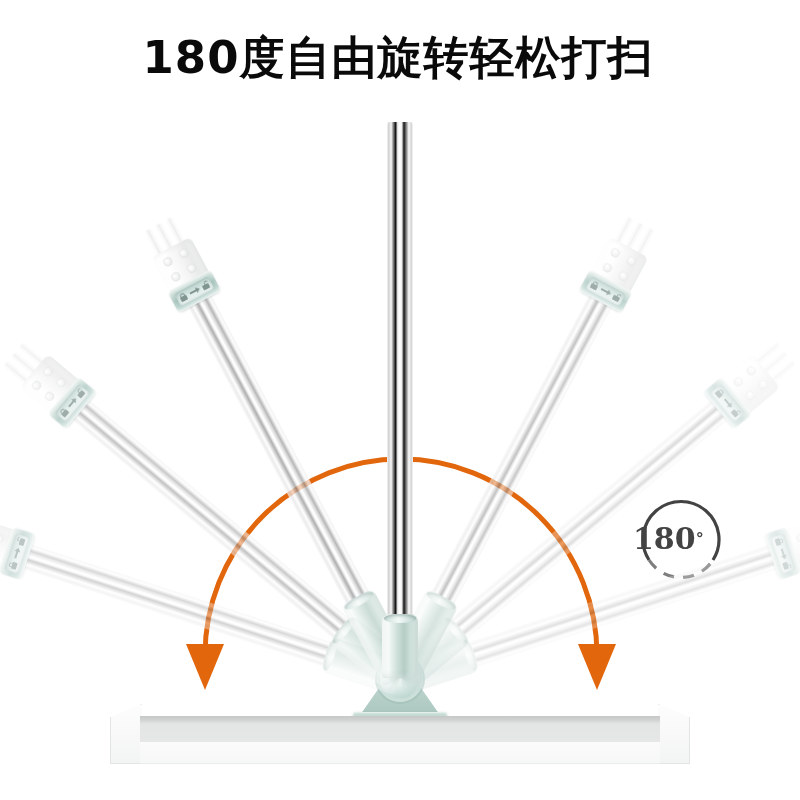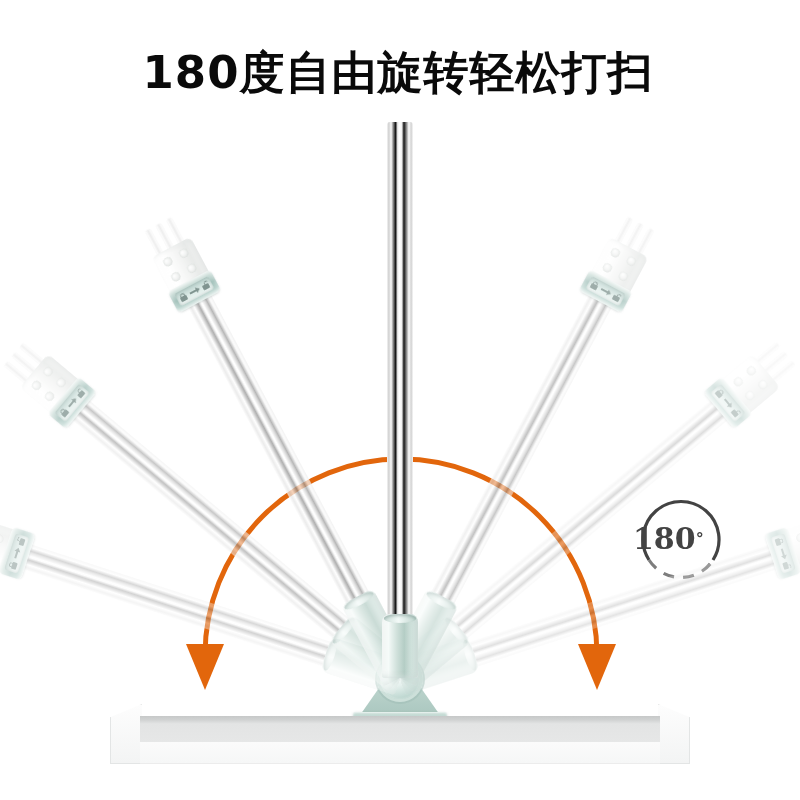--- a/index.html
+++ b/index.html
@@ -24,21 +24,20 @@
     left: 0;
     top: 28px;
     width: 796px;
     text-align: center;
     font-family: "DejaVu Sans", "Liberation Sans", sans-serif;
     font-size: 45px;
     font-weight: 700;
     letter-spacing: 1px;
     color: #0a0a0a;
     white-space: nowrap;
-    margin-top: 15px;
   }
 
   
   #badge {
     position: absolute;
     left: 633px;
     top: 492px;
     width: 96px;
     height: 96px;
   }

